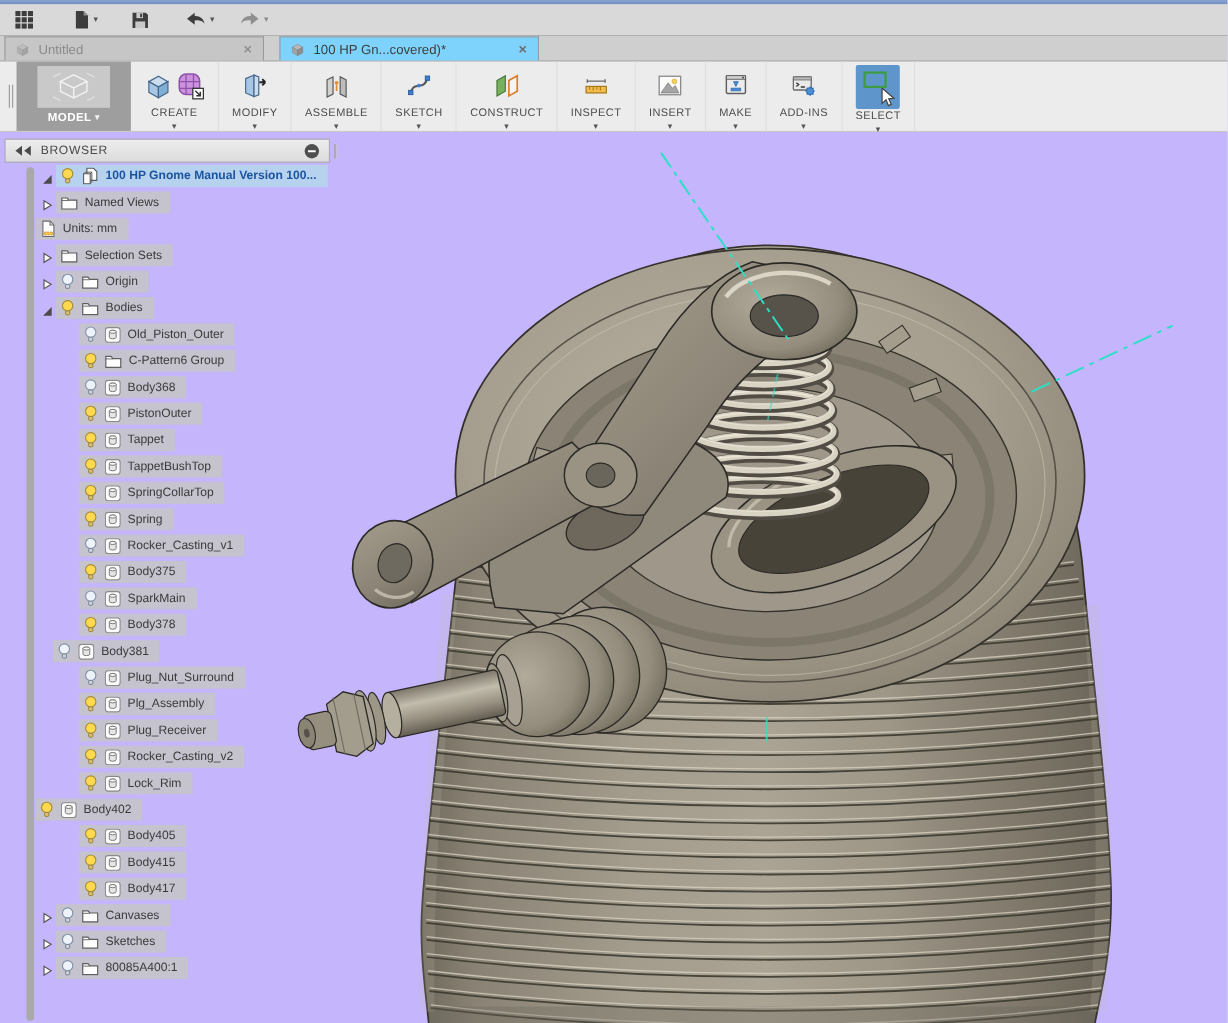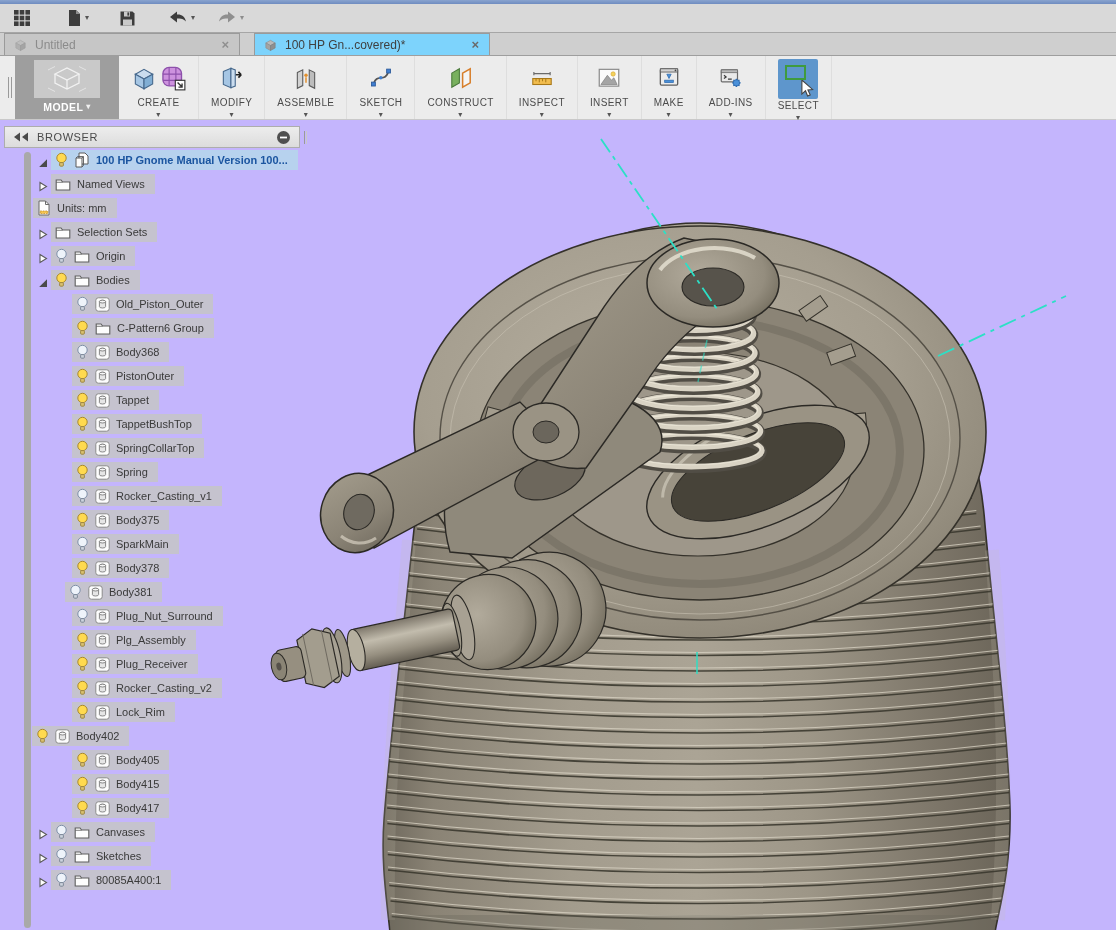--- a/index.html
+++ b/index.html
@@ -795,21 +795,21 @@
                 <rect x="4.6" y="10.6" width="3.8" height="3.6" rx="1" fill="#d8c070" stroke="#97803a" stroke-width=".9"></rect>
               </svg>
               <svg width="15" height="15" viewBox="0 0 15 15">
                 <rect x=".8" y=".8" width="13.4" height="13.4" rx="2.6" fill="#fdfdfd" stroke="#8a8a8a"></rect>
                 <path d="M4.4,4.6 a3.1,1.4 0 0 1 6.2,0 v5 a3.1,1.4 0 0 1 -6.2,0 Z" fill="#e6e6e6" stroke="#7a7a7a" stroke-width=".9"></path>
                 <ellipse cx="7.5" cy="4.6" rx="3.1" ry="1.4" fill="#f7f7f7" stroke="#7a7a7a" stroke-width=".9"></ellipse>
               </svg>
               <span class="lbl">Body378</span>
             </span>
           </div>
-          <div class="trow" style="padding-left: 65px;">
+          <div class="trow" style="padding-left: 48px;">
             <span class="chip">
               <svg width="13" height="16" viewBox="0 0 13 16">
                 <circle cx="6.5" cy="6" r="4.7" fill="#eef3fa" stroke="#7d8fa8"></circle>
                 <rect x="4.6" y="10.6" width="3.8" height="3.6" rx="1" fill="#ccd3dd" stroke="#75808f" stroke-width=".9"></rect>
               </svg>
               <svg width="15" height="15" viewBox="0 0 15 15">
                 <rect x=".8" y=".8" width="13.4" height="13.4" rx="2.6" fill="#fdfdfd" stroke="#8a8a8a"></rect>
                 <path d="M4.4,4.6 a3.1,1.4 0 0 1 6.2,0 v5 a3.1,1.4 0 0 1 -6.2,0 Z" fill="#e6e6e6" stroke="#7a7a7a" stroke-width=".9"></path>
                 <ellipse cx="7.5" cy="4.6" rx="3.1" ry="1.4" fill="#f7f7f7" stroke="#7a7a7a" stroke-width=".9"></ellipse>
               </svg>

